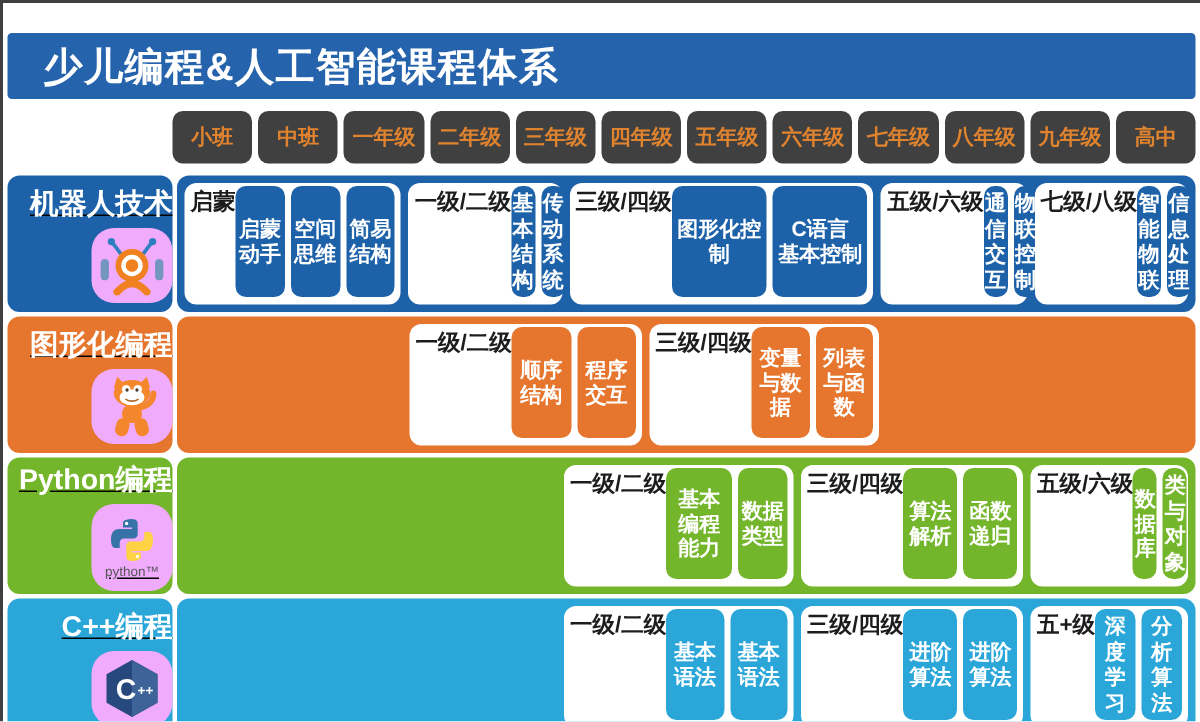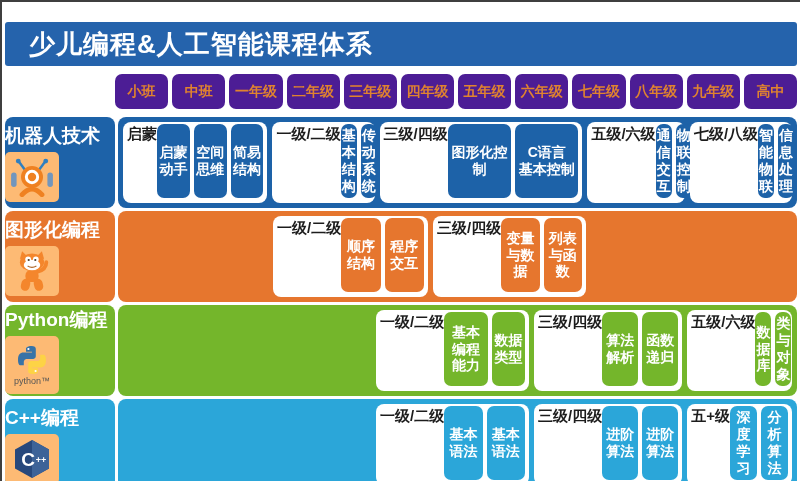--- a/index.html
+++ b/index.html
@@ -5,28 +5,28 @@
   * { margin:0; padding:0; box-sizing:border-box; }
   html,body { background:#fff; }
   body { font-family:"Liberation Sans","DejaVu Sans",sans-serif; }
   .frame { width:800px; height:481px; background:#fff;
            border-top:2px solid #3f3f3f; border-left:2px solid #3f3f3f;
            padding:20px 3px 0 3px; overflow:hidden; }
   .header { height:44px; border-radius:3px; display:flex; align-items:center;
             background:var(--tc,#2563ac); }
   .title { color:#fff; font-weight:bold; font-size:26px; padding-left:24px; letter-spacing:1px; }
   .grades { display:flex; gap:4px; margin:8px 0 8px 110px; height:35px; }
-  .grade { flex:1; background:#4c1d95; border-radius:7px; color:#e0832f; font-weight:bold;
+  .grade { flex:1; background:#404040; border-radius:7px; color:#e0832f; font-weight:bold;
            font-size:14px; display:flex; align-items:center; justify-content:center; }
   .tracks { display:flex; flex-direction:column; gap:3px; }
   .track { display:flex; gap:3px; height:91px; }
   .track-label { flex:0 0 110px; background:var(--tc); border-radius:8px; display:flex;
-                 flex-direction:column; align-items:flex-start; justify-content:center; gap:3px; }
+                 flex-direction:column; align-items:flex-end; justify-content:center; gap:3px;text-decoration:underline; }
   .track-label .txt { color:#fff; font-weight:bold; font-size:19px; white-space:nowrap; }
-  .icon-box { width:54px; height:50px; background:#fdba74; border-radius:5px; display:flex;
+  .icon-box { width:54px; height:50px; background:#f0abfc; border-radius:15px; display:flex;
               flex-direction:column; align-items:center; justify-content:center; }
   .icon-box.tall { height:58px; }
   .pyname { font-size:9px; color:#555; line-height:1; margin-top:1px; }
   .track-content { flex:1; background:var(--tc); border-radius:8px; padding:5px;
                    display:flex; gap:5px; min-width:0; }
   .group { background:#fff; border-radius:8px; padding:2px 4px 5px; display:flex;
            flex-direction:row; flex:var(--f,1) 1 0; min-width:0; }
   .group.fixed { flex:0 0 auto; }
   .group-header { height:21px; display:flex; align-items:center; justify-content:center;
                   font-size:15px; font-weight:bold; color:#1c1c1c; white-space:nowrap; }

